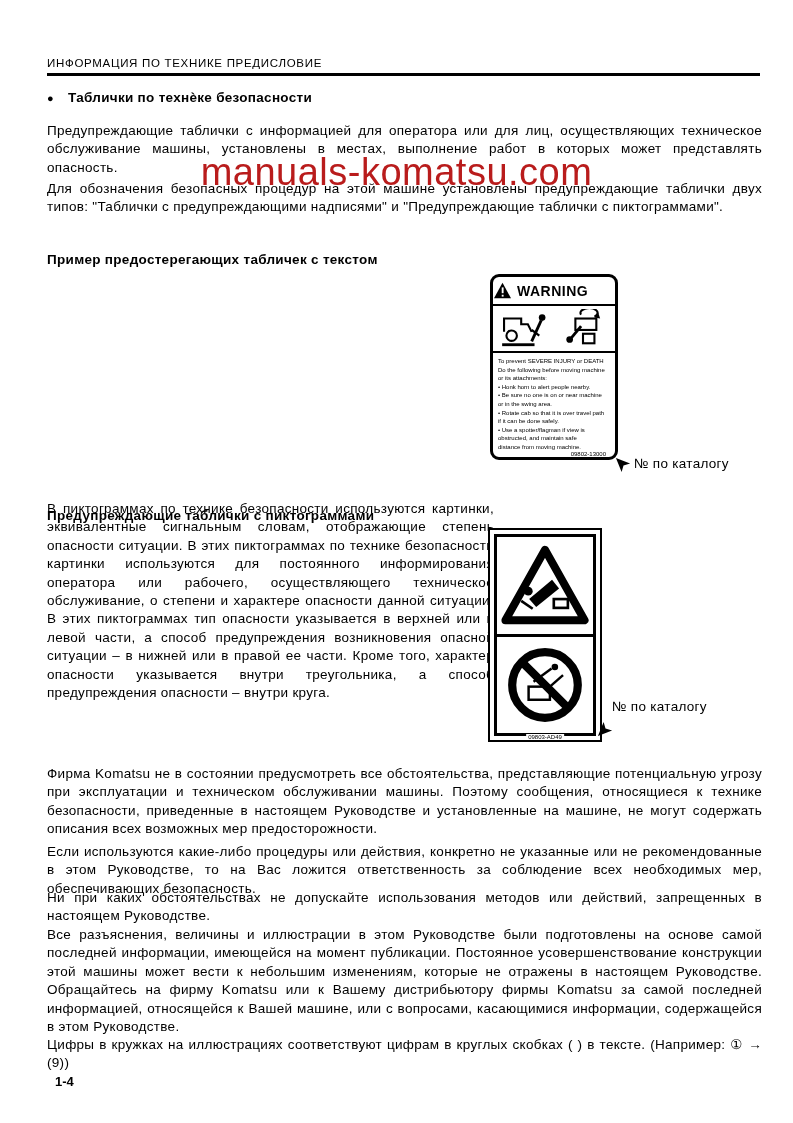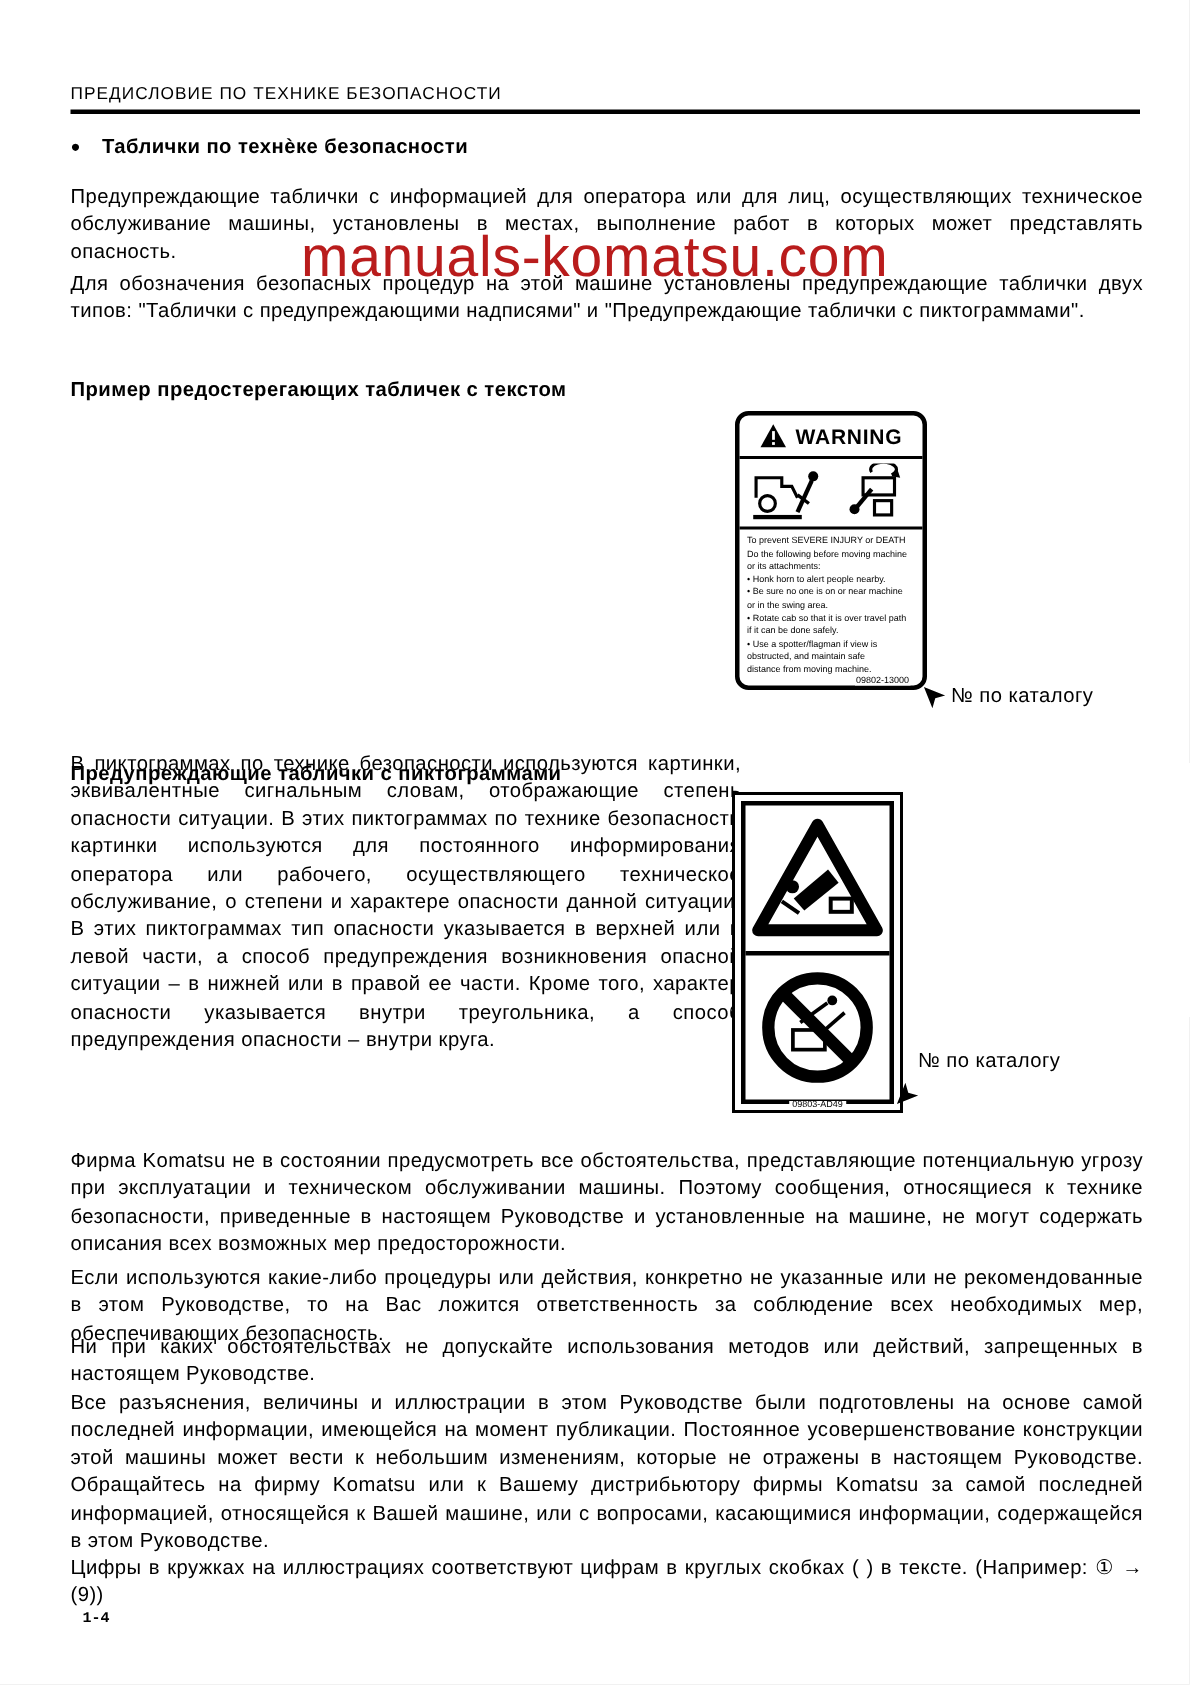--- a/index.html
+++ b/index.html
@@ -21,27 +21,27 @@
   .p1{top:122px;left:47px;width:715px;}
   .p2{top:180px;left:47px;width:715px;}
   .h-example{top:221px;left:47px;}
   .h-picto{top:477px;left:47px;}
   .p-picto{top:500px;left:47px;width:447px;}
   .p-komatsu{top:765px;left:47px;width:715px;}
   .p-if{top:843px;left:47px;width:715px;}
   .p-never{top:889px;left:47px;width:715px;}
   .p-info{top:926px;left:47px;width:715px;}
   .p-numbers{top:1036px;left:47px;width:715px;}
-  .footer-num{top:1074px;left:55px;font-size:10px;font-weight:bold;font-family:Liberation Mono, monospace;}
+  .footer-num{top:1074px;left:55px;font-size:13px;font-weight:bold;}
   
   .watermark{top:151px;left:0;width:100%;text-align:center;font-size:38px;color:#b91c1c;letter-spacing:0.5px;}
   
   .warn{left:490px;top:274px;width:128px;height:186px;border:3px solid #000;border-radius:9px;
         box-sizing:border-box;background:#fff;display:flex;flex-direction:column;}
-  .warn-head{height:27px;display:flex;align-items:center;justify-content:center;gap:5px;border-bottom:2px solid #000;}
+  .warn-head{height:27px;display:flex;align-items:center;gap:5px;border-bottom:2px solid #000;}
   .warn-title{font-weight:bold;font-size:14px;letter-spacing:0.5px;}
   .warn-pics{height:47px;display:flex;align-items:center;justify-content:space-around;border-bottom:2px solid #000;padding:1px 3px;box-sizing:border-box;}
   .warn-text{flex:1;font-size:6px;line-height:8.6px;padding:4px 5px 0 5px;white-space:pre-line;letter-spacing:0;}
   .warn-part{position:absolute;right:8px;bottom:0px;font-size:6px;background:#fff;padding:0 1px;}
   
   .picto{left:488px;top:528px;width:114px;height:214px;border:2px solid #000;box-sizing:border-box;background:#fff;padding:4px;}
   .picto-inner{border:3px solid #000;height:100%;box-sizing:border-box;display:flex;flex-direction:column;}
   .picto-cell{flex:1;display:flex;align-items:center;justify-content:center;overflow:hidden;}
   .picto-cell-top{border-bottom:3px solid #000;}
   .picto-part{position:absolute;bottom:0px;left:50%;transform:translateX(-50%);font-size:6px;background:#fff;padding:0 2px;white-space:nowrap;}
@@ -50,21 +50,21 @@
   .note1-text{left:634px;top:456px;}
   .note2-text{left:612px;top:699px;}
   .arrow1{left:615px;top:457px;width:17px;height:17px;}
   .arrow2{left:597px;top:720px;width:17px;height:17px;transform:rotate(-90deg);}
 </style>
 </head>
 <body>
 
 <div class="page">
 
-  <div class="abs hdr-left">ПРЕДИСЛОВИЕ ПО ТЕХНИКЕ БЕЗОПАСНОСТИ</div>
+  <div class="abs hdr-left">ИНФОРМАЦИЯ ПО ТЕХНИКЕ ПРЕДИСЛОВИЕ</div>
   <div class="abs hdr-rule"></div>
 
   <div class="abs bullet-head">
     <span class="bullet-dot">●</span>
     <span>Таблички по технѐке безопасности</span>
   </div>
 
   <div class="abs watermark">manuals-komatsu.com</div>
 
   <div class="abs para p1">Предупреждающие таблички с информацией для оператора или для лиц, осуществляющих техническое обслуживание машины, установлены в местах, выполнение работ в которых может представлять опасность.</div>

